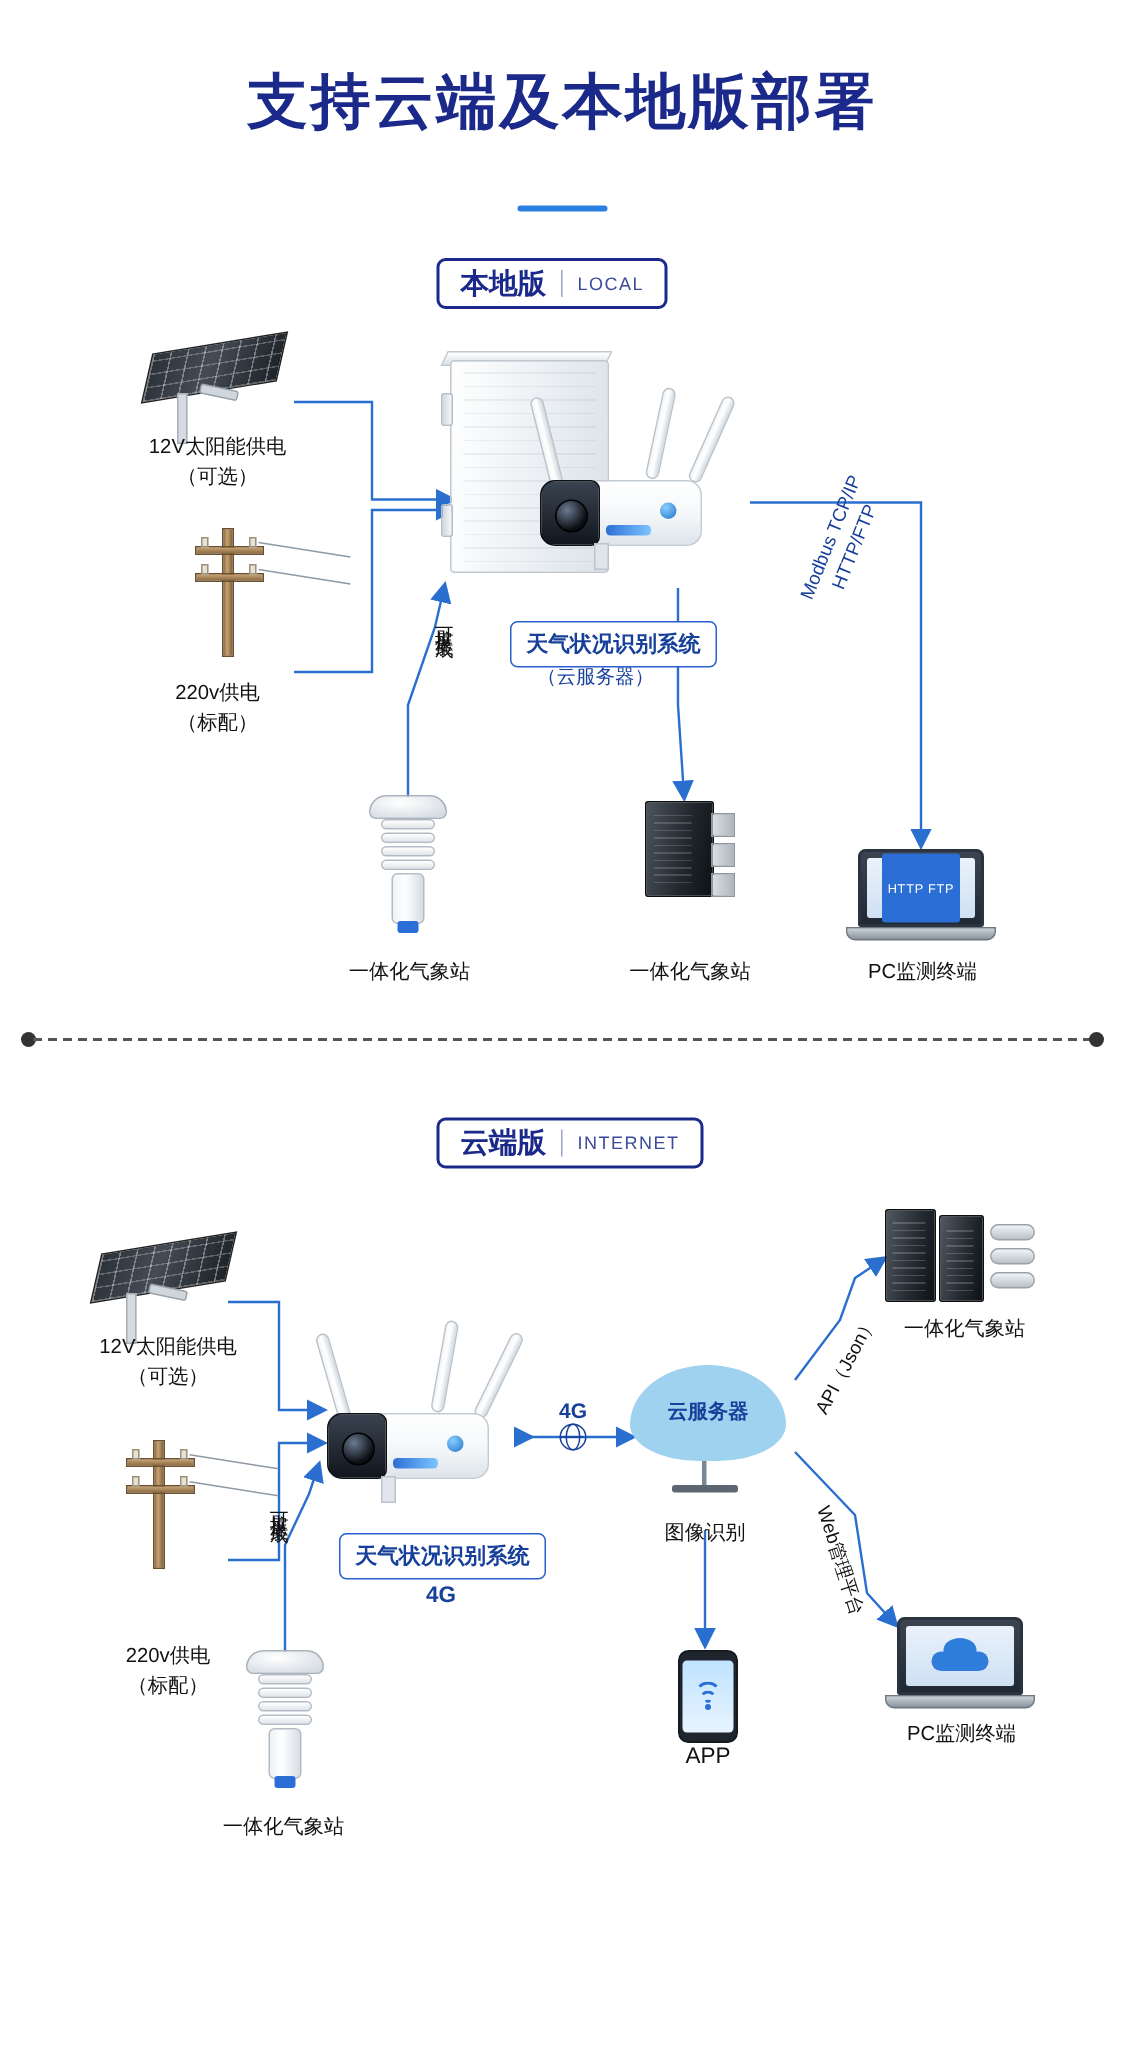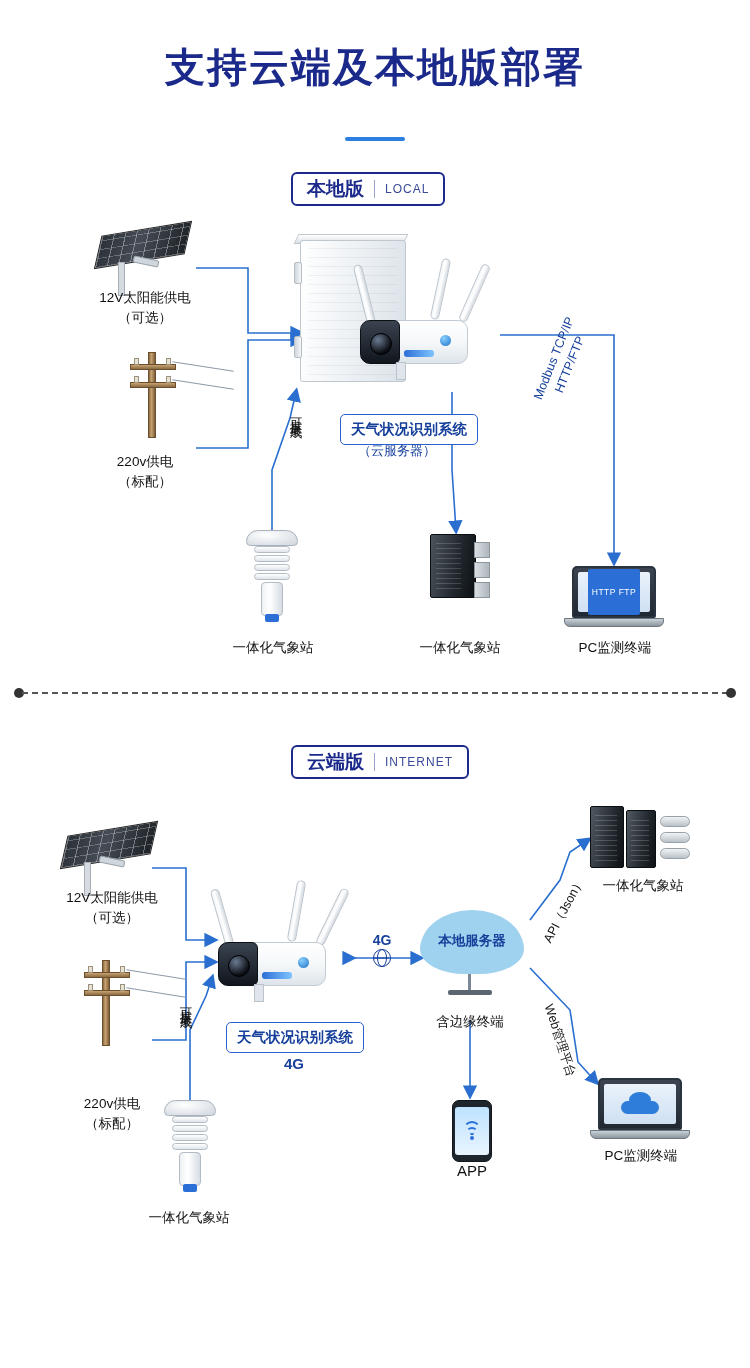--- a/index.html
+++ b/index.html
@@ -569,27 +569,27 @@
 
   <div class="fourg" style="left:364px; top:932px; width:36px;">
     <div class="t">4G</div>
     <div class="globe"></div>
   </div>
 
   <div class="cloudsrv" style="left:420px; top:910px; width:104px; height:64px;">
     <div class="blob"></div>
     <div class="b2"></div>
     <div class="b3"></div>
-    <div class="txt">本地服务器</div>
+    <div class="txt">云服务器</div>
   </div>
   <div class="monitor-stand" style="left:448px; top:974px; width:44px; height:22px;">
     <div class="neck"></div>
     <div class="base"></div>
   </div>
-  <div class="label" style="left:400px; top:1012px; width:140px;">含边缘终端</div>
+  <div class="label" style="left:400px; top:1012px; width:140px;">图像识别</div>
 
   <div class="rot" style="left:540px; top:938px; transform: rotate(-62deg); color:#111;">
     <span>API（Json）</span>
   </div>
 
   <div class="rot" style="left:556px; top:1002px; transform: rotate(72deg); color:#111;">
     <span>Web管理平台</span>
   </div>
 
   <div class="racks" style="left:590px; top:806px; width:110px; height:66px;">

